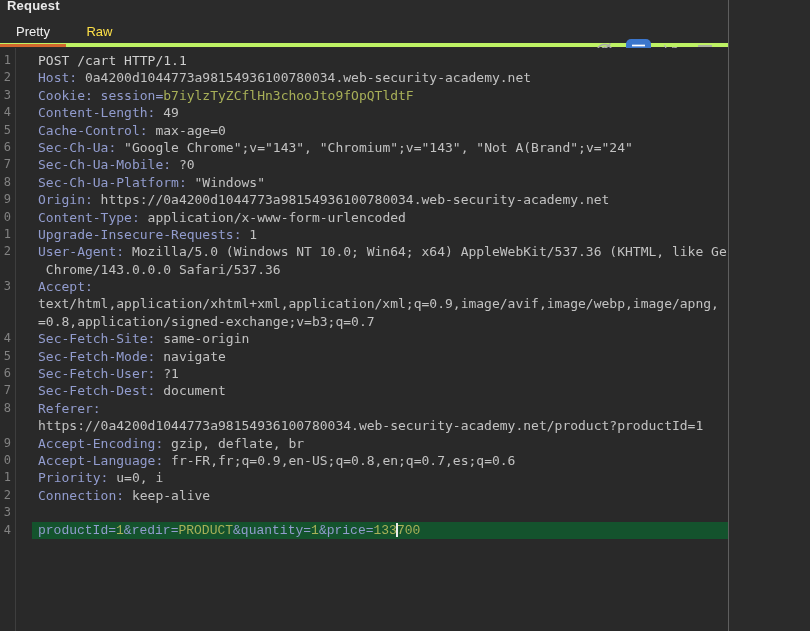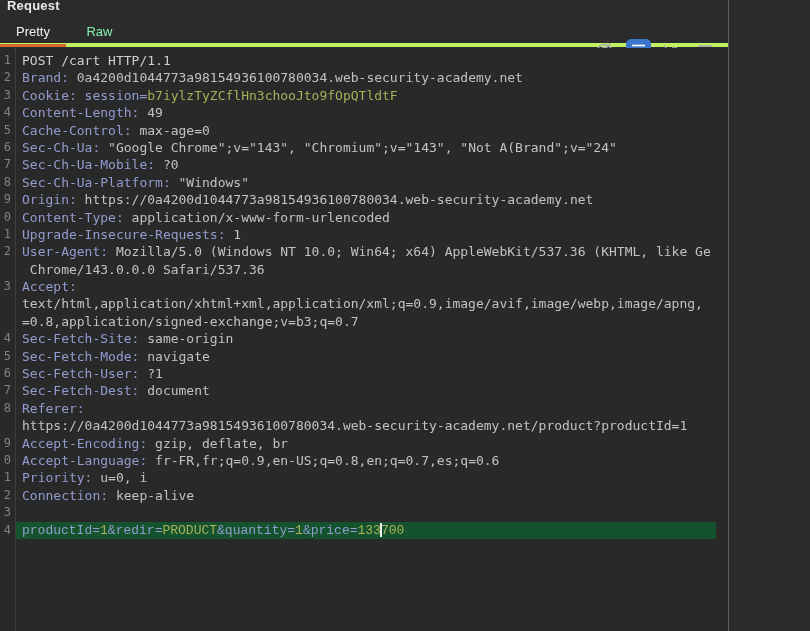--- a/index.html
+++ b/index.html
@@ -8,42 +8,42 @@
 
   
   .panel-title{position:absolute;top:-2px;font-size:13px;font-weight:bold;
                color:#e9e9e9;letter-spacing:.2px;}
   #req-title{left:7px;}
 
   
   #tabbar{position:absolute;left:0;top:16px;width:728px;height:31px;
           border-bottom:4px solid #bef264;box-sizing:border-box;}
   .tab{position:absolute;top:0;height:31px;line-height:31px;text-align:center;
-       font-size:13px;color:#86efac;cursor:default;}
+       font-size:13px;color:#fde047;cursor:default;}
   .tab.active{color:#f0f0f0;}
   #tab-underline{position:absolute;left:0;top:28px;width:66px;height:3px;}
 
   
   .toolbtn{position:absolute;top:23px;height:21px;display:flex;
            align-items:center;justify-content:center;}
   #btn-wrap{width:25px;border-radius:5px;}
   #icon-nl{font-family:"DejaVu Sans Mono",monospace;font-size:13px;color:#b5b5b5;}
 
   
   #editor{position:absolute;left:0;top:48px;width:728px;height:583px;
           background:#292929;}
   #gutter-line{position:absolute;left:15px;top:48px;width:1px;height:583px;
                background:#3e3e3e;}
   #rows{position:absolute;left:0;top:52px;width:728px;
         font-family:"DejaVu Sans Mono","Liberation Mono",monospace;font-size:13px;}
   .row{display:flex;height:17.4px;line-height:17.4px;}
   .gut{flex:0 0 16px;box-sizing:border-box;text-align:right;padding-right:5px;
        font-size:12px;color:#828282;overflow:hidden;}
   .txt{flex:0 0 700px;box-sizing:border-box;padding-left:6px;overflow:hidden;
-       white-space:pre;}
+       white-space:pre;margin-left:16px;}
   .row.current .txt{background:#14532d;font-family:Liberation Mono, monospace;}
   .c-w{color:#cfcfcf;}   
   .c-n{color:#929cce;}   
   .c-v{color:#c2c2c2;}   
   .c-o{color:#a8b058;}   
   .c-caret{display:inline-block;width:2px;height:14px;background:#ededed;
            vertical-align:middle;margin:0 -1px;}
 
   
   #splitter{position:absolute;left:728px;top:0;width:1px;height:631px;
@@ -92,21 +92,21 @@
 
   <div id="editor"></div>
   <div id="gutter-line"></div>
   <div id="rows">
       <div class="row">
         <span class="gut">1</span>
         <span class="txt"><span class="c-w">POST /cart HTTP/1.1</span></span>
       </div>
       <div class="row">
         <span class="gut">2</span>
-        <span class="txt"><span class="c-n">Brand:</span><span class="c-v"> 0a4200d1044773a98154936100780034.web-security-academy.net</span></span>
+        <span class="txt"><span class="c-n">Host:</span><span class="c-v"> 0a4200d1044773a98154936100780034.web-security-academy.net</span></span>
       </div>
       <div class="row">
         <span class="gut">3</span>
         <span class="txt"><span class="c-n">Cookie: session=</span><span class="c-o">b7iylzTyZCflHn3chooJto9fOpQTldtF</span></span>
       </div>
       <div class="row">
         <span class="gut">4</span>
         <span class="txt"><span class="c-n">Content-Length:</span><span class="c-v"> 49</span></span>
       </div>
       <div class="row">

